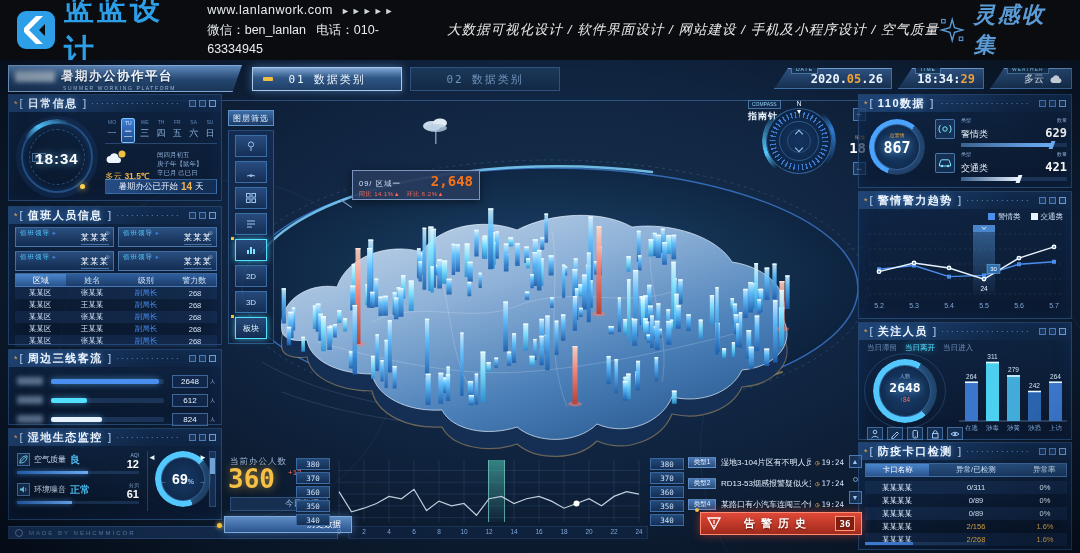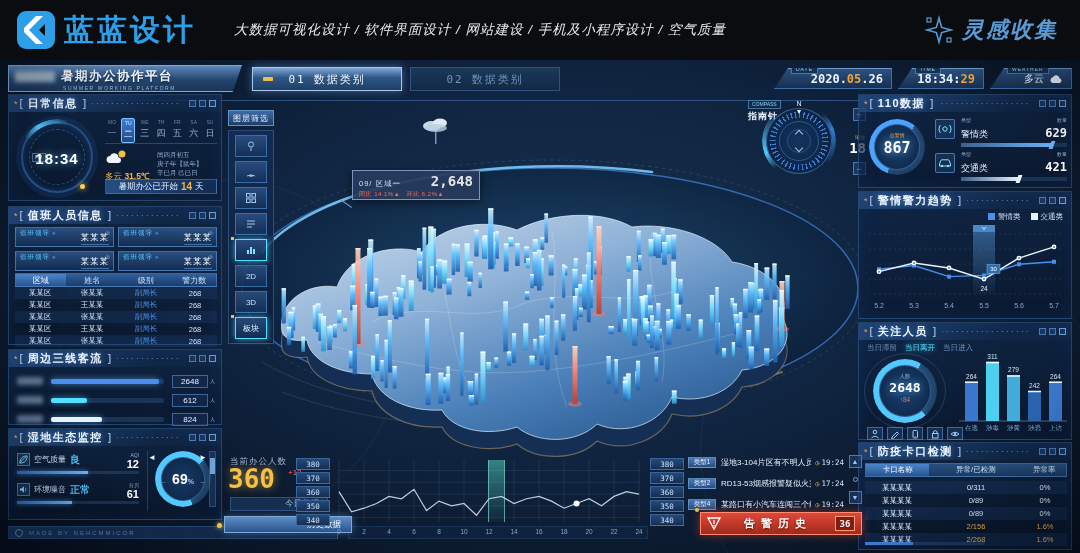--- a/index.html
+++ b/index.html
@@ -158,21 +158,21 @@
   .ly-btn{width:32px;height:22px;border:1px solid #3a6ea8;background:linear-gradient(180deg,rgba(55,100,160,.6),rgba(22,48,88,.8));
     display:flex;align-items:center;justify-content:center;font-size:8px;color:#bfe0ff;cursor:pointer;position:relative;}
   .ly-btn.active{border:1px solid #52e0ff;box-shadow:0 0 7px rgba(80,220,255,.7);color:#dff6ff;}
   .ly-btn.active::before{content:"";position:absolute;left:-5px;top:-3px;width:3px;height:3px;background:#f0c040;}
 
   
   .tooltip{position:absolute;left:352px;top:110px;width:128px;height:30px;background:rgba(38,58,92,.94);
     border:1px solid #7a95c0;box-shadow:0 2px 8px rgba(0,0,0,.5);padding:2px 6px;z-index:5;}
   .tt-row{display:flex;align-items:baseline;}
   .tt-head{font-size:7.5px;color:#cfe2f8;letter-spacing:1px;white-space:nowrap;}
-  .tt-val{margin-left:auto;font-size:14px;font-weight:bold;color:#e5e5e5;font-family:"DejaVu Sans Mono",monospace;}
+  .tt-val{margin-left:auto;font-size:14px;font-weight:bold;color:#f97316;font-family:"DejaVu Sans Mono",monospace;}
   .tt-sub{font-size:6px;color:#ff6a55;letter-spacing:.5px;margin-top:1px;white-space:nowrap;}
   .tt-tail{position:absolute;left:-14px;top:32px;width:14px;height:1px;background:#7a95c0;transform:rotate(35deg);}
 
   
   .compass{position:absolute;left:748px;top:40px;width:118px;height:94px;}
   .cp-en{position:absolute;left:0;top:0;font-size:5px;color:#8fd0f0;border:1px solid rgba(120,190,240,.5);padding:0 3px;line-height:7px;background:rgba(20,45,85,.6);}
   .cp-cn{position:absolute;left:0;top:10px;font-size:9px;font-weight:bold;color:#eaf4ff;letter-spacing:1px;}
   .cp-dial{position:absolute;left:18px;top:8px;width:66px;height:66px;border-radius:50%;background:radial-gradient(circle,#14335e,#0c2444 70%);
     border:1px solid rgba(90,160,230,.5);}
   .cp-ticks{position:absolute;inset:-1px;border-radius:50%;
@@ -285,20 +285,24 @@
 
 <div class="stage">
 
   <div class="topbar">
     <svg class="logo-mark" viewBox="0 0 40 40">
       <rect x="1" y="1" width="38" height="38" rx="9" fill="#2d9fe8"></rect>
       <path d="M27 6 L13 20 L27 34 L20 34 L8 22 L8 18 L20 6 Z" fill="#fff"></path>
       <path d="M29 14 L23 20 L29 26 Z" fill="#0a0c0f"></path>
     </svg>
     <div class="logo-text">蓝蓝设计</div>
+    <div class="site-col">
+      <div class="site-url"><span>www.lanlanwork.com</span><span class="arr">►►►►►</span></div>
+      <div><span>微信：ben_lanlan</span>&nbsp;&nbsp;&nbsp;<span>电话：010-63334945</span></div>
+    </div>
     <div class="services">大数据可视化设计 / 软件界面设计 / 网站建设 / 手机及小程序设计 / 空气质量</div>
     <div class="collect-wrap">
       <svg width="30" height="30" viewBox="0 0 30 30">
         <path d="M15 3 L17.6 12.4 L27 15 L17.6 17.6 L15 27 L12.4 17.6 L3 15 L12.4 12.4 Z" fill="none" stroke="#5b9bd5" stroke-width="1.6"></path>
         <rect x="3" y="3" width="4" height="4" fill="none" stroke="#5b9bd5" stroke-width="1.2"></rect>
         <rect x="23" y="23" width="4" height="4" fill="none" stroke="#5b9bd5" stroke-width="1.2"></rect>
       </svg>
       <span class="collect-text">灵感收集</span>
     </div>
   </div>

